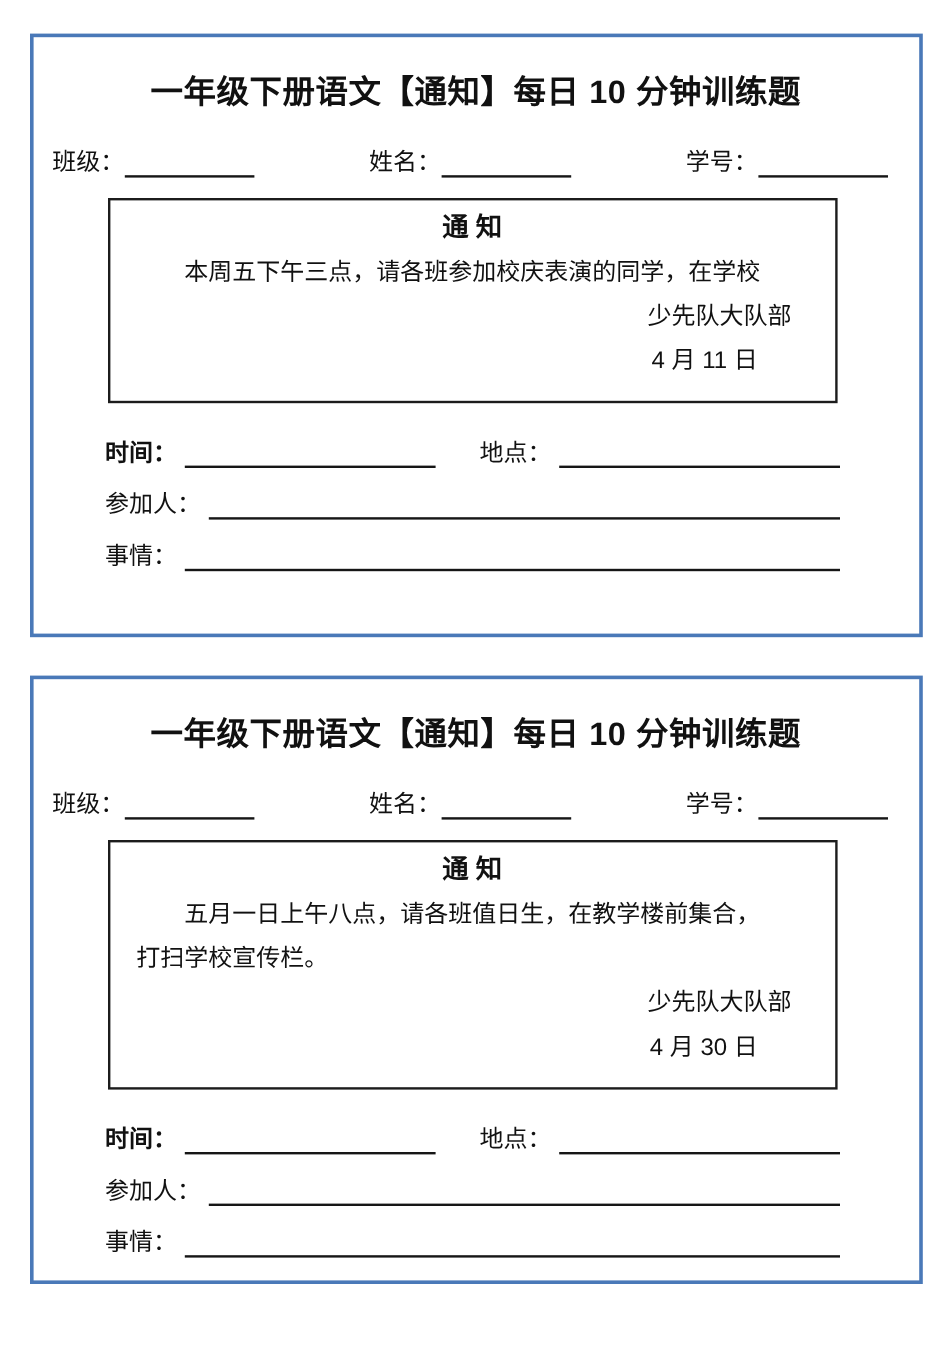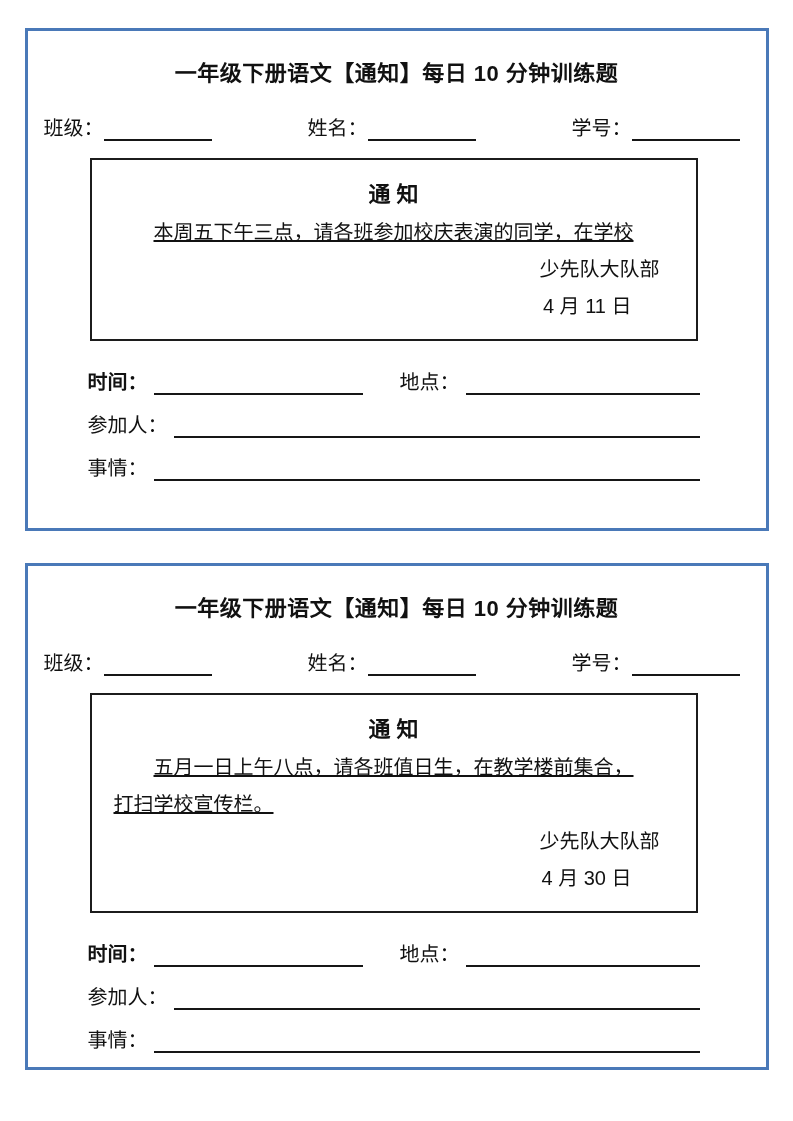--- a/index.html
+++ b/index.html
@@ -18,21 +18,21 @@
     border: 3px solid #4a79b8;
     background: #ffffff;
     overflow: hidden;
   }
   .panel.p1 { margin-top: 28px; height: 503px; }
   .panel.p2 { margin-top: 32px; height: 507px; }
 
   .title {
     margin-top: 24px;
     text-align: center;
-    font-size: 22px;
+    font-size: 27px;
     font-weight: bold;
     letter-spacing: 0.5px;
     white-space: nowrap;
   }
 
   .header-row {
     display: flex;
     justify-content: space-between;
     align-items: flex-end;
     margin: 25px 26px 0 16px;
@@ -43,30 +43,30 @@
   .blank {
     display: inline-block;
     border-bottom: 2px solid #161616;
     height: 1.25em;
   }
   .blank.w108 { width: 108px; }
 
   .notice-box {
     margin: 17px 68px 0 62px;
     border: 2px solid #1c1c1c;
-    padding: 12px 22px 14px 22px;
+    padding: 0 22px 14px 22px;
     font-size: 20px;
   }
   .notice-heading {
     text-align: center;
     font-weight: bold;
     font-size: 22px;
     margin: 4px 0 6px 0;
   }
-  .notice-line { line-height: 37px; text-decoration: underline; }
+  .notice-line { line-height: 37px; }
   .notice-line.indent { text-indent: 2em; }
   .notice-signer { text-align: right; padding-right: 14px; line-height: 37px; }
   .notice-date { text-align: right; padding-right: 42px; line-height: 37px; }
 
   .fields {
     margin: 24px 66px 0 60px;
     font-size: 20px;
   }
   .frow {
     display: flex;

